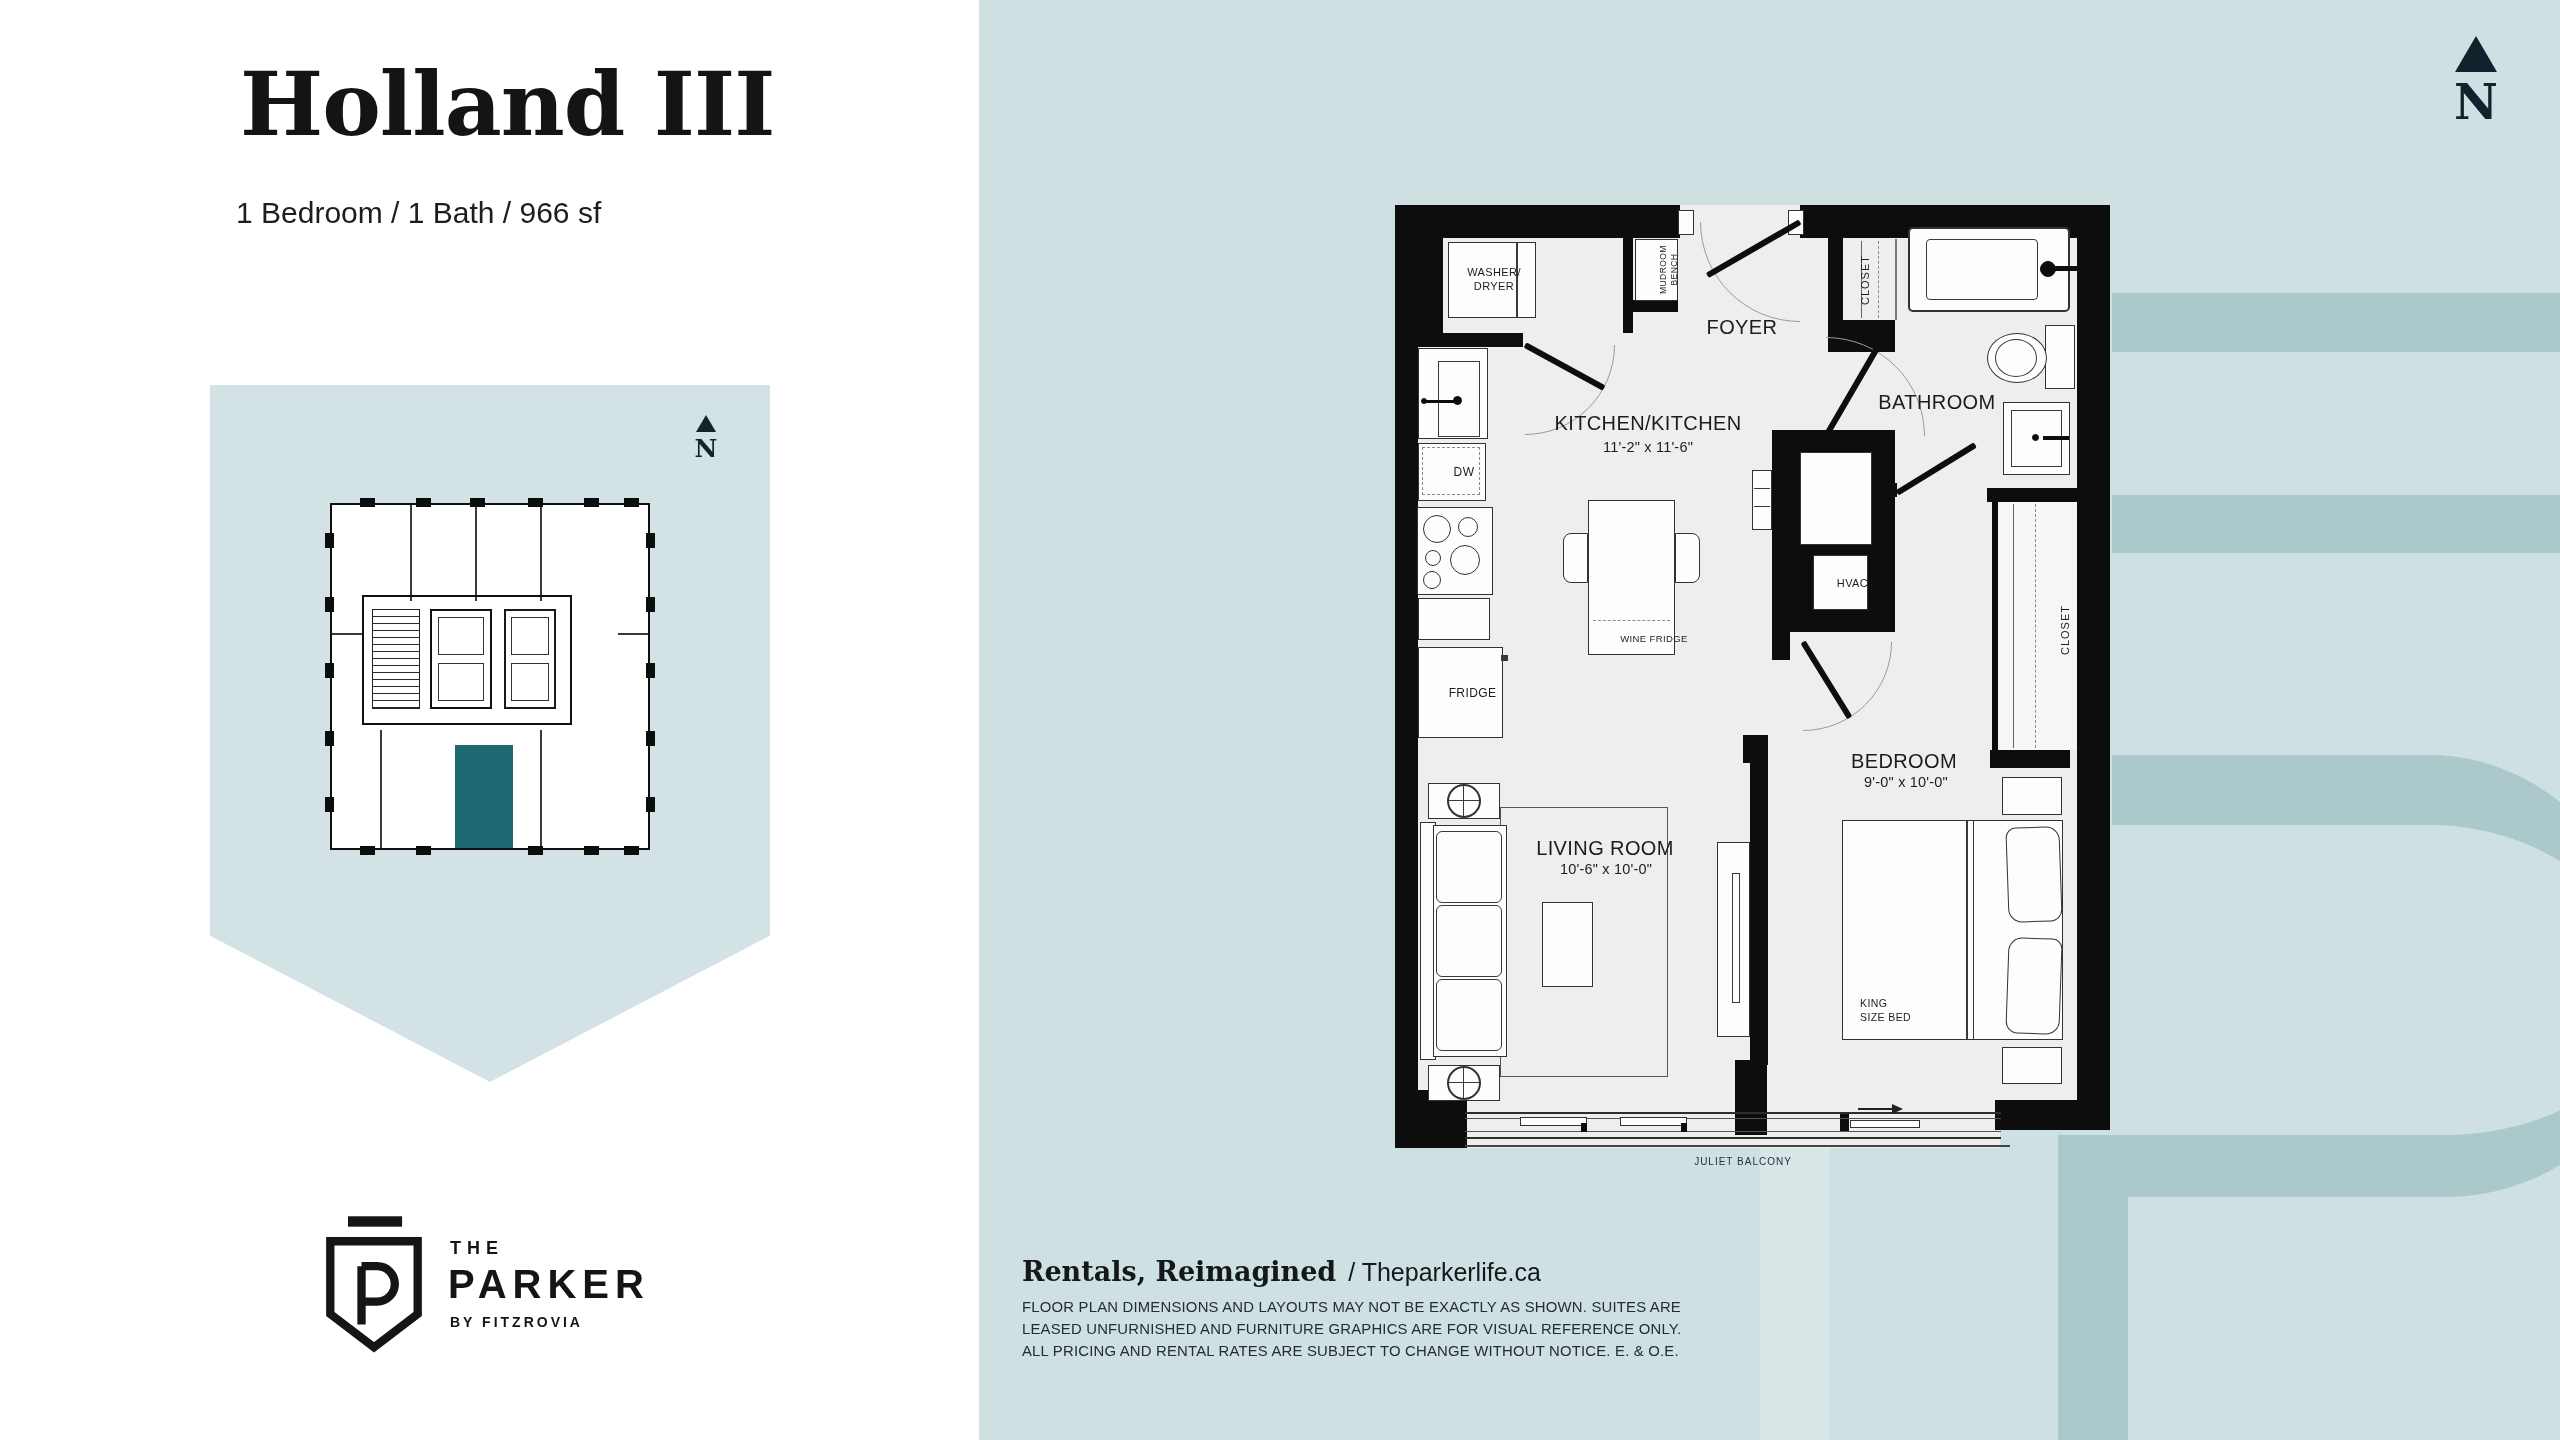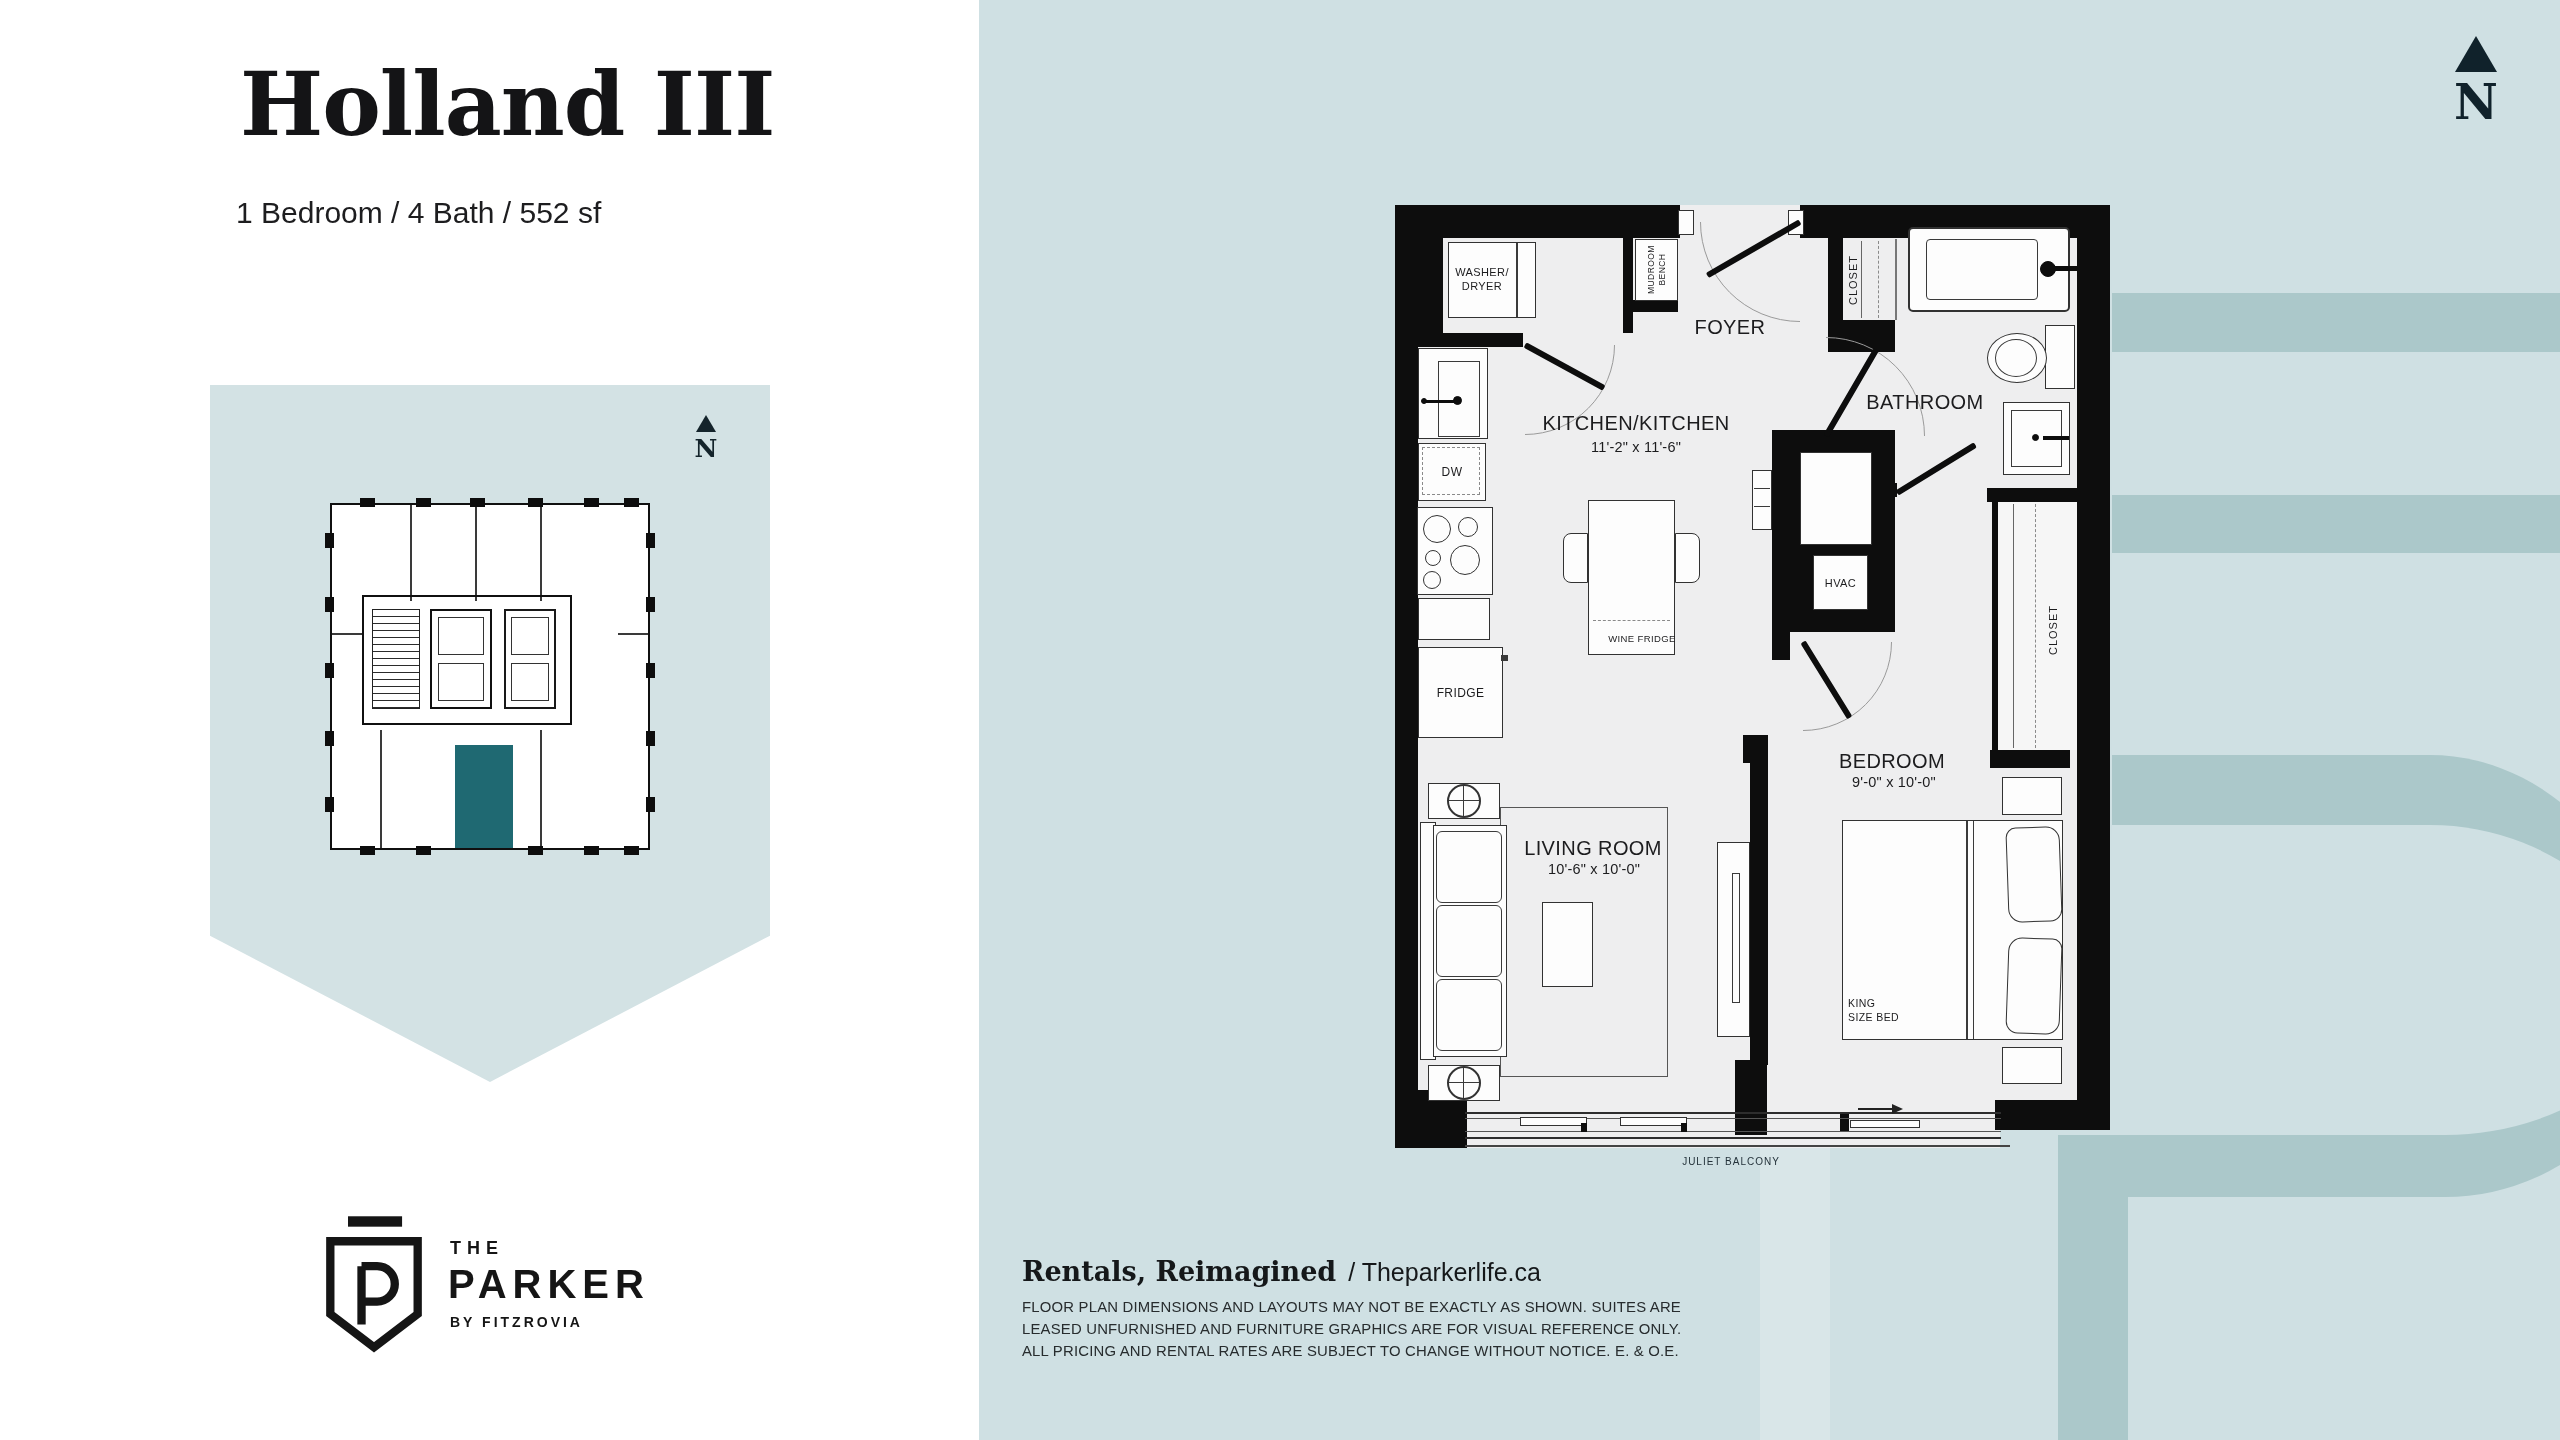--- a/index.html
+++ b/index.html
@@ -14,33 +14,33 @@
   #plan{left:416px;top:205px;width:715px;height:985px;}
   .fill{background:#eeeeef;}
   .w{position:absolute;background:#0d0d0d;}
   .f{position:absolute;background:#fdfdfd;border:1.5px solid #323232;box-sizing:border-box;}
   .t{position:absolute;background:transparent;border:1.5px solid #3a3a3a;box-sizing:border-box;}
   .ln{position:absolute;background:#3a3a3a;}
   .dash{position:absolute;border-left:1.5px dashed #8a8a8a;}
   .circ{position:absolute;border:1.5px solid #333;border-radius:50%;background:#fdfdfd;box-sizing:border-box;}
   .leaf{position:absolute;height:6px;background:#0d0d0d;transform-origin:left center;border-radius:2px;}
   .arc{position:absolute;border:1.2px solid #9a9a9a;border-radius:50%;box-sizing:border-box;}
-  .lbl{position:absolute;font-family:"Liberation Sans",sans-serif;color:#1c1c1e;letter-spacing:.4px;font-weight:500;}
+  .lbl{position:absolute;font-family:"Liberation Sans",sans-serif;color:#1c1c1e;letter-spacing:.4px;font-weight:500;margin-left:12px;}
   .room{font-size:20px;}
   .dims{font-size:14.5px;font-weight:400;letter-spacing:.2px;}
   .small{font-size:11px;line-height:1.25;}
   .vert span{transform:rotate(-90deg);white-space:pre-line;display:block;}
   .prel{white-space:pre-line;}
 </style>
 </head>
 <body>
 
 <div class="abs serif" style="left:240px;top:52px;width:620px;font-size:88px;font-weight:700;letter-spacing:-1px;">Holland III</div>
 
-<div class="abs sans" style="left:236px;top:196px;width:620px;font-size:30px;font-weight:500;">1 Bedroom / 4 Bath / 552 sf</div>
+<div class="abs sans" style="left:236px;top:196px;width:620px;font-size:30px;font-weight:500;">1 Bedroom / 1 Bath / 966 sf</div>
 
 <div class="abs" id="pentagon" style="left:210px;top:385px;width:560px;height:697px;background:#d3e2e4;
             clip-path:polygon(0 0,100% 0,100% 79%,50% 100%,0 79%);">
 
   <div class="abs" style="left:486px;top:30px;width:0;height:0;border-left:10px solid transparent;border-right:10px solid transparent;border-bottom:17px solid #14242b;"></div>
   <div class="abs serif c" style="left:478px;top:48px;width:36px;height:30px;font-size:25px;font-weight:700;color:#14242b;">N</div>
 
   <div class="abs" style="left:120px;top:118px;width:320px;height:347px;background:#ffffff;border:2.5px solid #101010;box-sizing:border-box;">
 
     <div class="ln" style="left:78px;top:0;width:1.5px;height:96px;"></div>

